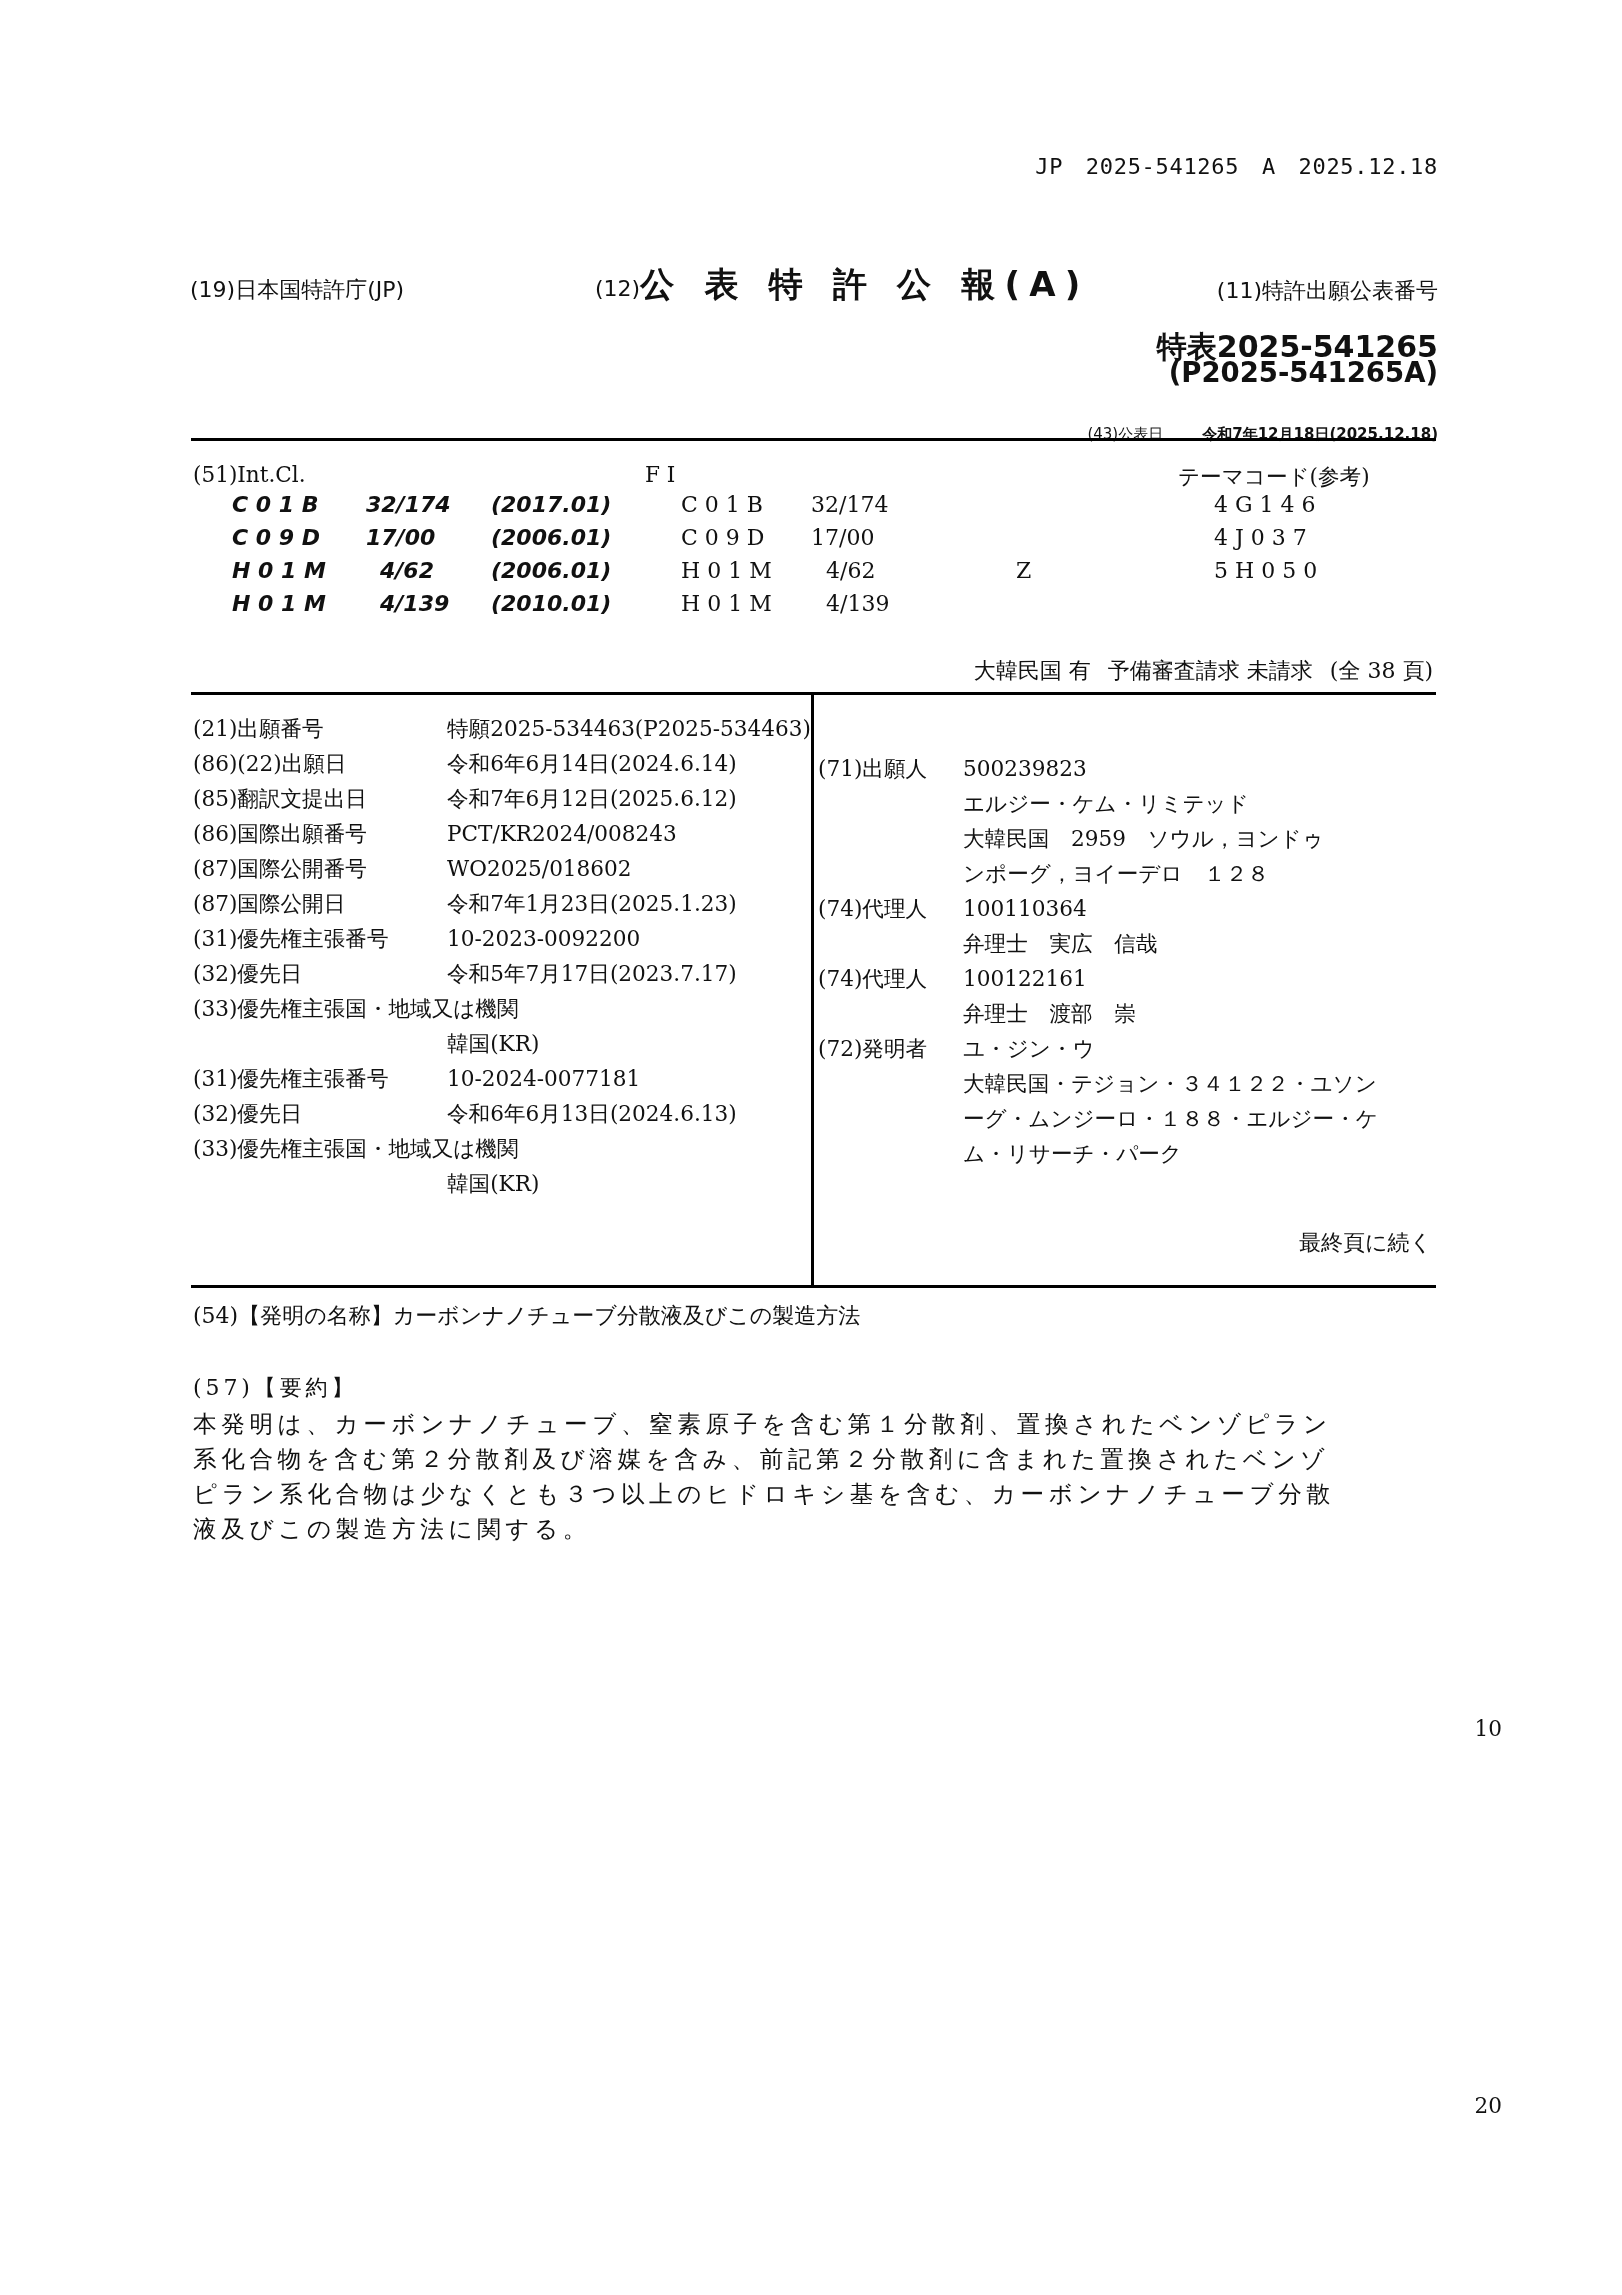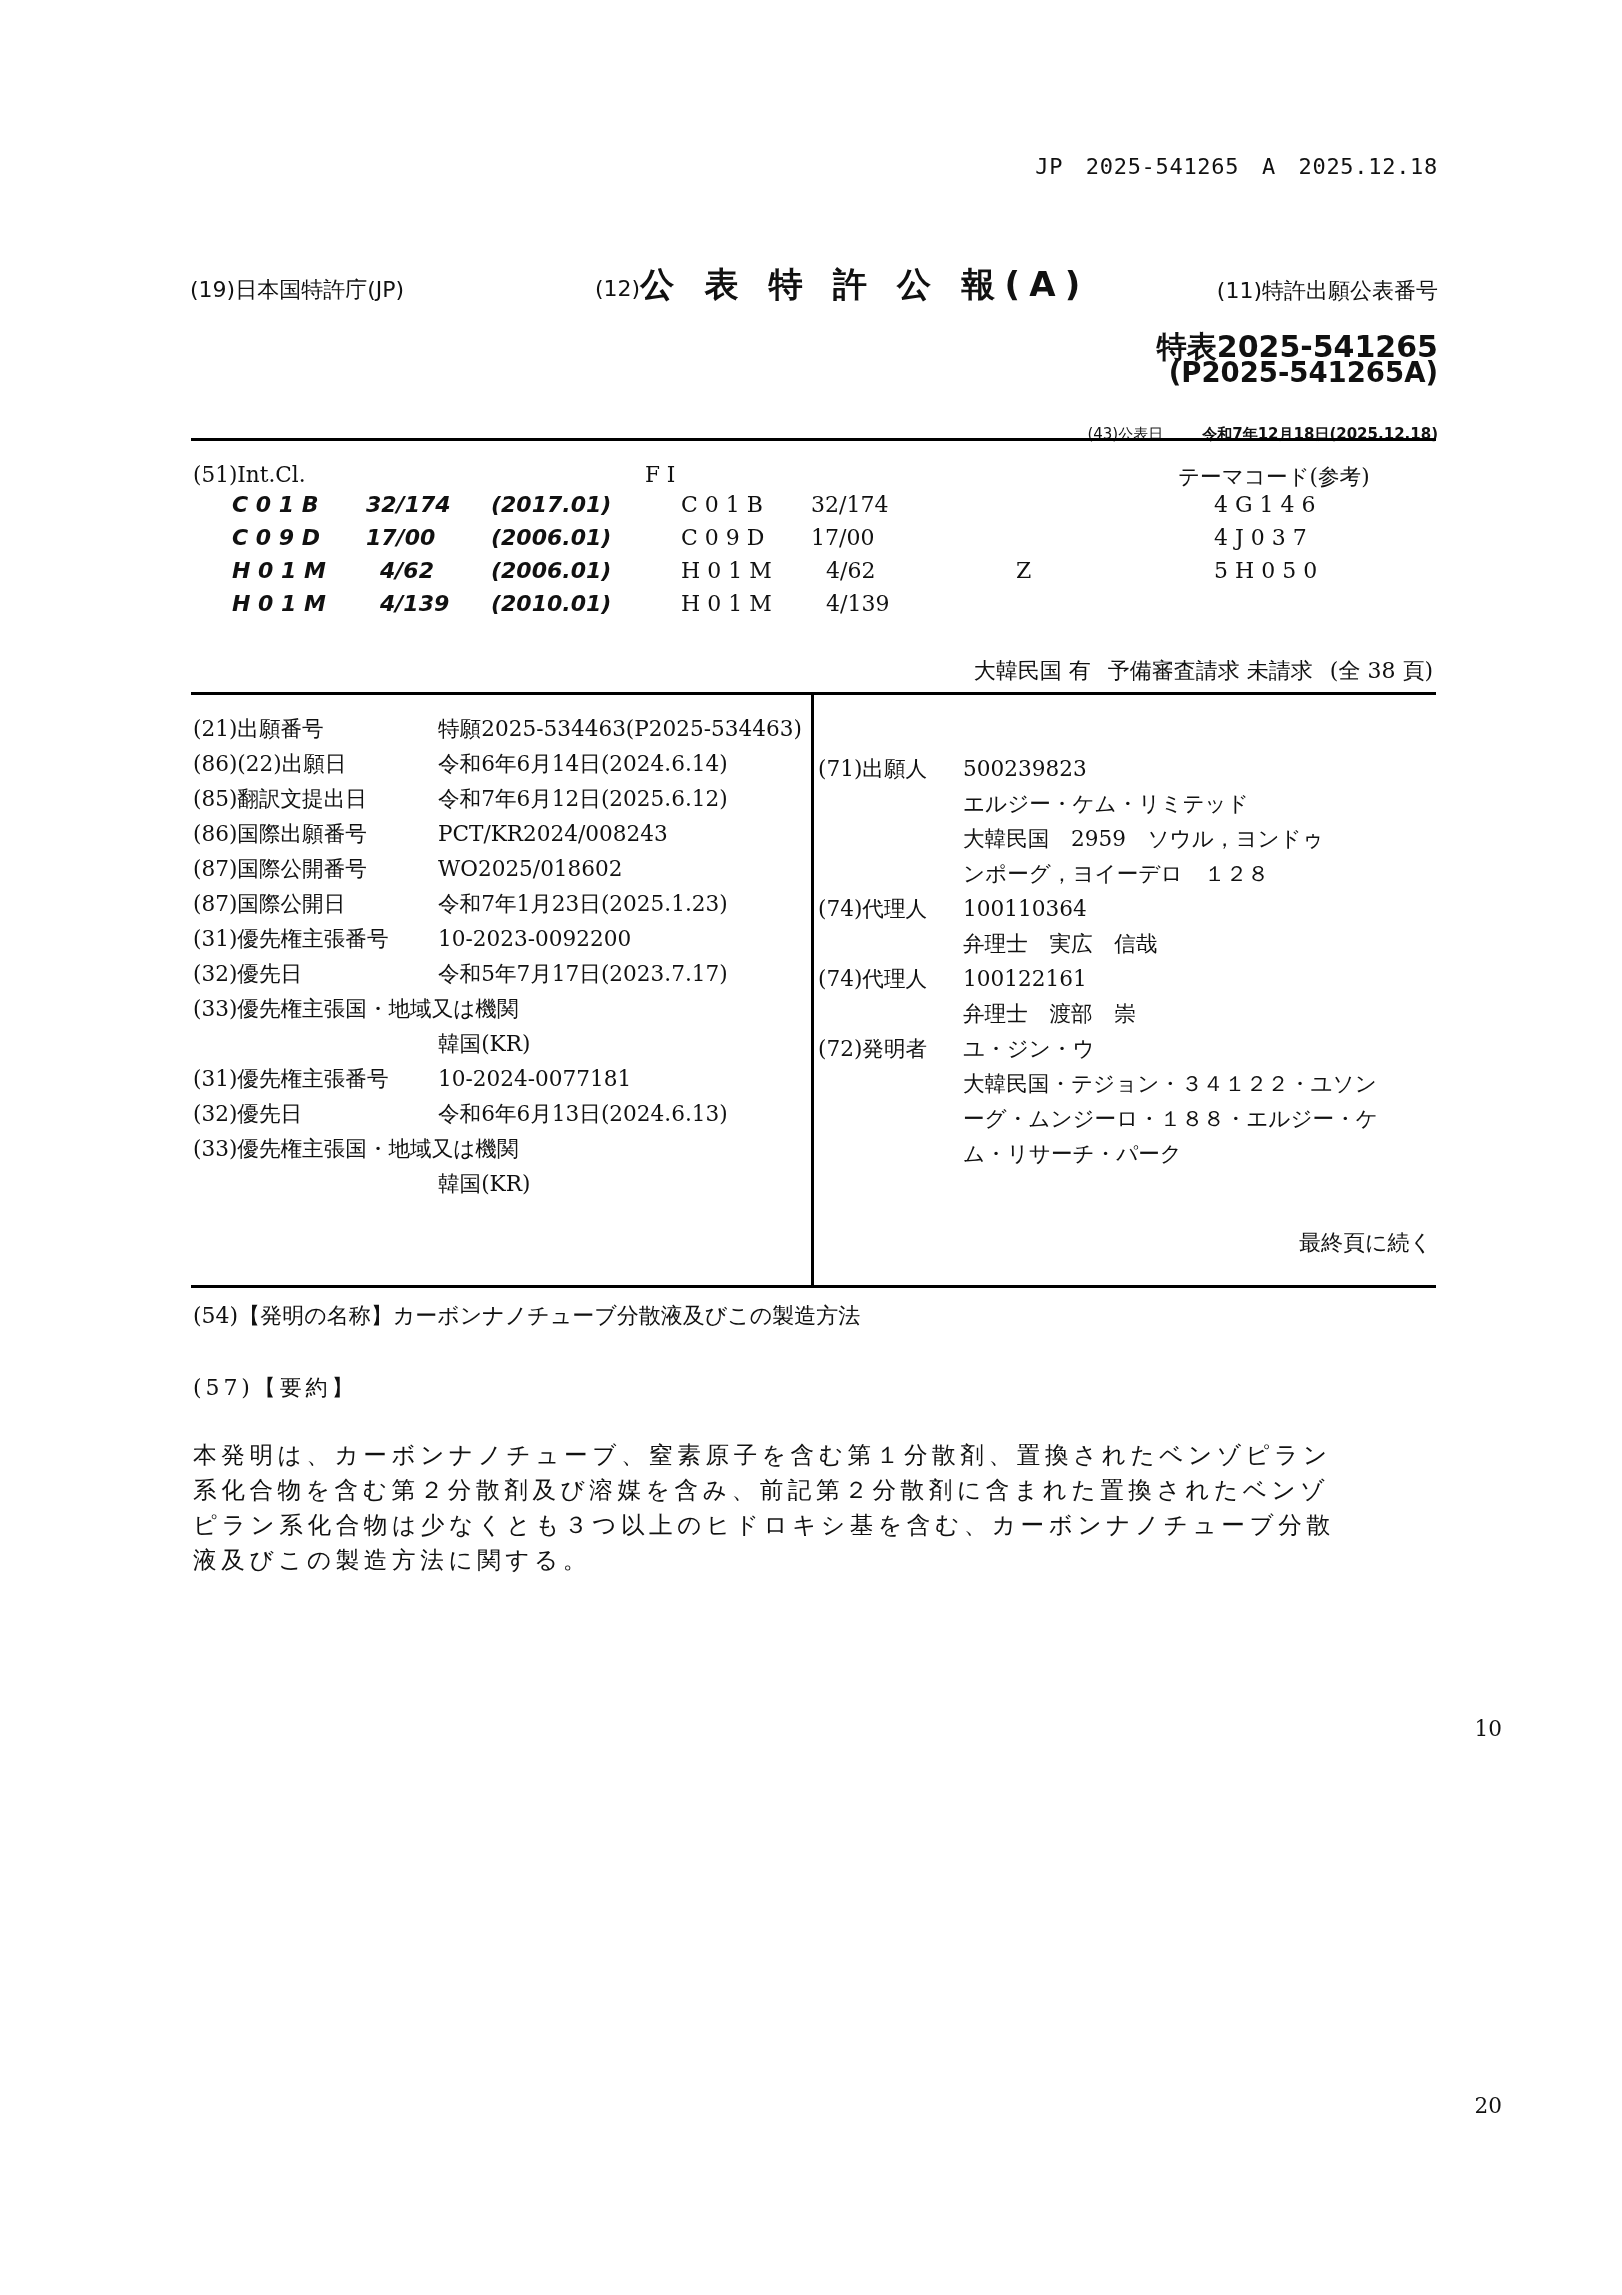--- a/index.html
+++ b/index.html
@@ -36,28 +36,28 @@
     .fi { font-family: "DejaVu Serif", "Liberation Serif", serif; }
 
     .exam { top: 656px; right: 190px; font-size: 22px; }
     .exam span { margin-left: 17px; }
 
     .biblio { font-size: 21.6px; line-height: 35px; }
     .biblio .row { height: 35px; position: relative; }
     .biblio .lab { position: absolute; left: 0; }
     .biblio .val { position: absolute; }
     .left-col { top: 711px; left: 193px; width: 615px; }
-    .left-col .val { left: 245px; text-align: center; }
+    .left-col .val { left: 254px; text-align: center; }
     .right-col { top: 751px; left: 818px; width: 622px; }
     .right-col .val { left: 145px; }
 
     .cont { top: 1228px; right: 191px; font-size: 22px; }
     .inv-title { top: 1301px; left: 193px; font-size: 22px; }
     .abs-head { top: 1373px; left: 193px; font-size: 22px; letter-spacing: 3.9px; }
-    .abstract { top: 1407px; left: 193px; width: 1230px; font-size: 23.6px; line-height: 35px; letter-spacing: 4.6px; white-space: normal; margin-top: 31px; }
+    .abstract { top: 1407px; left: 193px; width: 1230px; font-size: 23.6px; line-height: 35px; letter-spacing: 4.6px; white-space: normal; }
     .abstract div { white-space: nowrap; }
 
     .linenum { right: 121px; font-size: 21.6px; }
   </style>
 </head>
 <body>
 
 <div class="abs doc-id mono">JP　2025-541265　A　2025.12.18</div>
 <div class="abs office sans">(19)日本国特許庁(JP)</div>
 <div class="abs pub-title sans">

